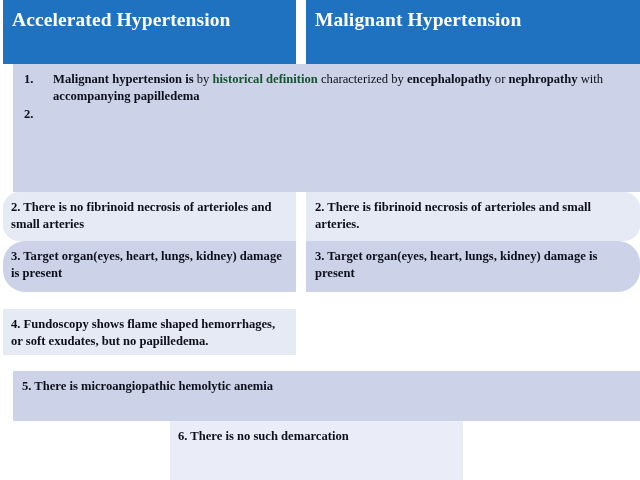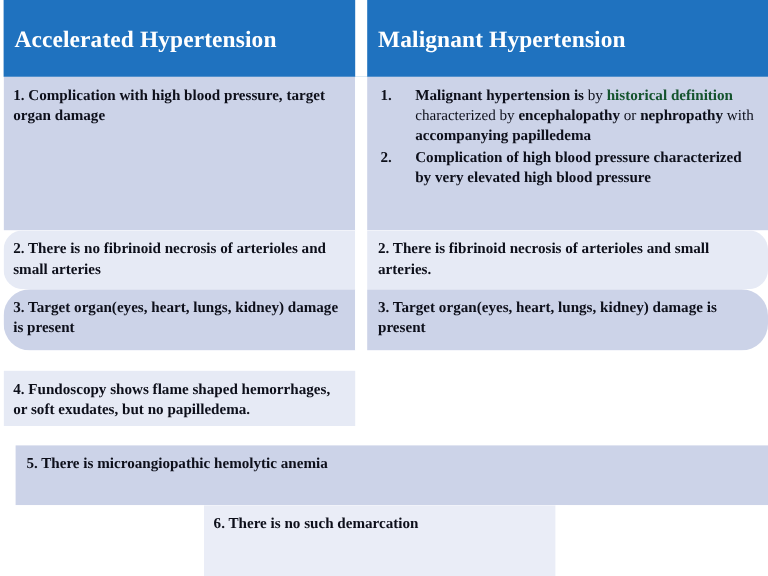--- a/index.html
+++ b/index.html
@@ -26,21 +26,21 @@
 
   
   .table-header {
     display: flex;
     height: 64px;
     flex: 0 0 64px;
     background: #1f72bf;
   }
   .header-cell {
     box-sizing: border-box;
-    padding: 22px 0 0 9px;
+    padding: 8px 0 0 9px;
     overflow: hidden;
   }
   .header-cell.left  { width: 293px; flex: 0 0 293px; }
   .header-divider    { width: 10px; flex: 0 0 10px; background: #ffffff; }
   .header-cell.right { flex: 1 1 auto; }
   .header-title {
     color: #ffffff;
     font-size: 19.5px;
     font-weight: bold;
     line-height: 24px;
@@ -117,31 +117,28 @@
     </div>
     <div class="header-divider"></div>
     <div class="header-cell right">
       <div class="header-title">Malignant Hypertension</div>
     </div>
   </div>
 
   <div class="table-body">
 
     <div class="table-row row-1">
-      <div class="cell left tint-dark">
-        <span class="cell-text">1. Complication with high blood pressure, target organ damage</span>
-      </div>
       <div class="cell-divider"></div>
       <div class="cell right tint-dark">
         <ul class="num-list">
           <li>
             <span class="marker">1.</span><span>Malignant hypertension is </span><span class="reg-text">by </span><span class="red-text">historical definition </span><span class="reg-text">characterized by </span><span>encephalopathy </span><span class="reg-text">or </span><span>nephropathy </span><span class="reg-text">with </span><span>accompanying papilledema</span>
           </li>
           <li>
-            <span class="marker">2.</span><span>Complication of high blood pressure characterized by very elevated high blood pressure</span>
+            <span class="marker">2.</span>
           </li>
         </ul>
       </div>
     </div>
 
     <div class="table-row row-2">
       <div class="cell left tint-light">
         <span class="cell-text">2. There is no fibrinoid necrosis of arterioles and small arteries</span>
       </div>
       <div class="cell-divider"></div>

